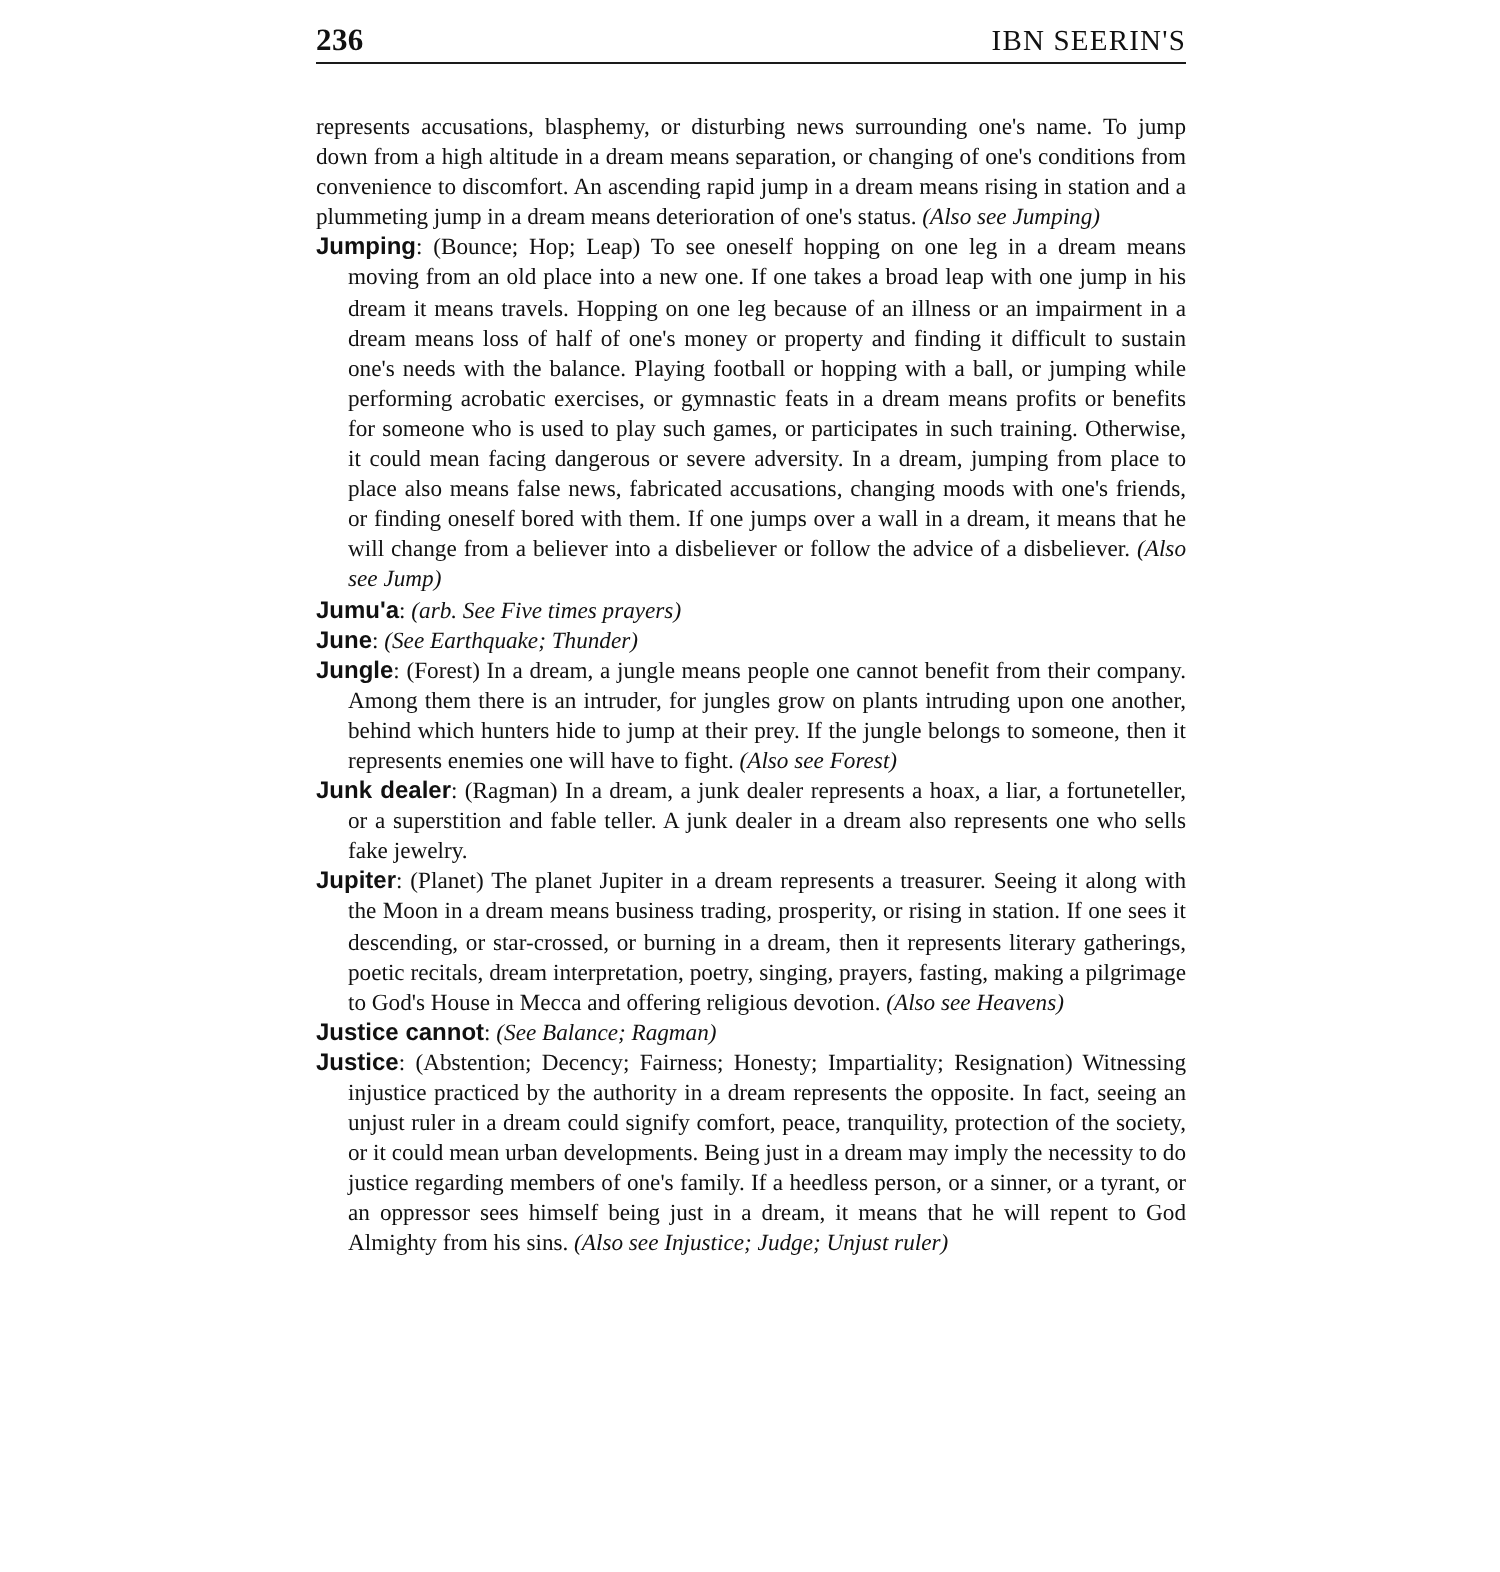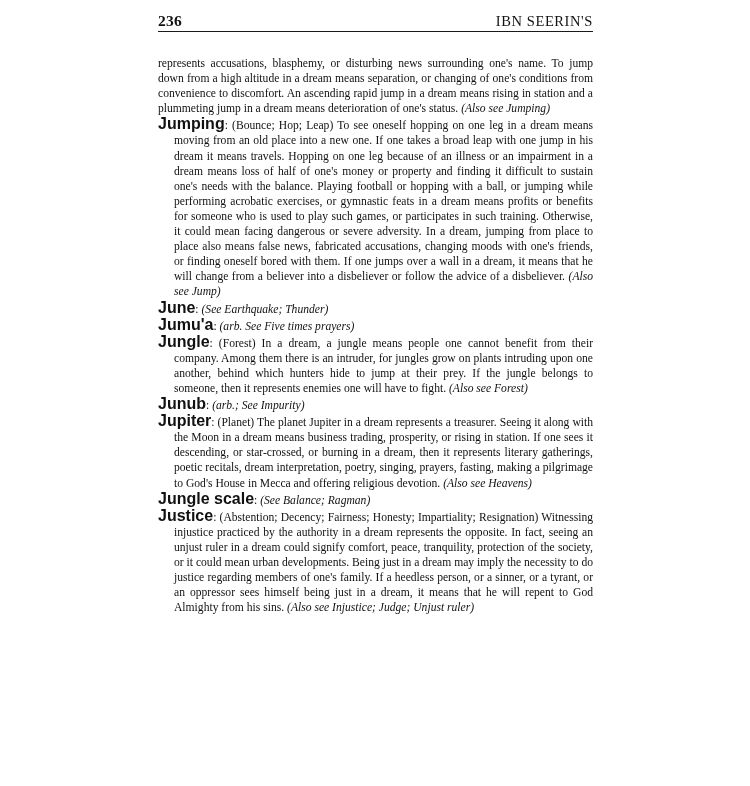--- a/index.html
+++ b/index.html
@@ -78,21 +78,21 @@
     text-align: justify;
     text-justify: inter-word;
   }
   
   .entry.short {
     text-align: left;
   }
   .headword {
     font-family: "Liberation Sans", "DejaVu Sans", sans-serif;
     font-weight: bold;
-    font-size: 16px;
+    font-size: 12px;
   }
   .xref {
     font-style: italic;
   }
   em {
     font-style: italic;
   }
 </style>
 </head>
 <body>
@@ -112,42 +112,42 @@
         <span>represents accusations, blasphemy, or disturbing news surrounding one's name. To jump down from a high altitude in a dream means separation, or changing of one's conditions from convenience to discomfort. An ascending rapid jump in a dream means rising in station and a plummeting jump in a dream means deterioration of one's status. </span><em class="xref">(Also see Jumping)</em>
       </p>
 
       <div>
 
         <p class="entry">
           <span class="headword">Jumping</span><span>: (Bounce; Hop; Leap) To see oneself hopping on one leg in a dream means moving from an old place into a new one. If one takes a broad leap with one jump in his dream it means travels. Hopping on one leg because of an illness or an impairment in a dream means loss of half of one's money or property and finding it difficult to sustain one's needs with the balance. Playing football or hopping with a ball, or jumping while performing acrobatic exercises, or gymnastic feats in a dream means profits or benefits for someone who is used to play such games, or participates in such training. Otherwise, it could mean facing dangerous or severe adversity. In a dream, jumping from place to place also means false news, fabricated accusations, changing moods with one's friends, or finding oneself bored with them. If one jumps over a wall in a dream, it means that he will change from a believer into a disbeliever or follow the advice of a disbeliever. </span><em class="xref">(Also see Jump)</em>
         </p>
 
         <p class="entry short">
-          <span class="headword">June</span><span>: </span><em class="xref">(See Earthquake; Thunder)</em>
+          <span class="headword">Jumu'a</span><span>: </span><em class="xref">(arb. See Five times prayers)</em>
         </p>
 
         <p class="entry short">
-          <span class="headword">Jumu'a</span><span>: </span><em class="xref">(arb. See Five times prayers)</em>
+          <span class="headword">June</span><span>: </span><em class="xref">(See Earthquake; Thunder)</em>
         </p>
 
         <p class="entry">
           <span class="headword">Jungle</span><span>: (Forest) In a dream, a jungle means people one cannot benefit from their company. Among them there is an intruder, for jungles grow on plants intruding upon one another, behind which hunters hide to jump at their prey. If the jungle belongs to someone, then it represents enemies one will have to fight. </span><em class="xref">(Also see Forest)</em>
         </p>
 
+        <p class="entry">
+          <span class="headword">Junk dealer</span><span>: (Ragman) In a dream, a junk dealer represents a hoax, a liar, a fortuneteller, or a superstition and fable teller. A junk dealer in a dream also represents one who sells fake jewelry.</span><em class="xref"></em>
+        </p>
 
-        <p class="entry short">
-          <span class="headword">Junub</span><span>: </span><em class="xref">(arb.; See Impurity)</em>
-        </p>
 
         <p class="entry">
           <span class="headword">Jupiter</span><span>: (Planet) The planet Jupiter in a dream represents a treasurer. Seeing it along with the Moon in a dream means business trading, prosperity, or rising in station. If one sees it descending, or star-crossed, or burning in a dream, then it represents literary gatherings, poetic recitals, dream interpretation, poetry, singing, prayers, fasting, making a pilgrimage to God's House in Mecca and offering religious devotion. </span><em class="xref">(Also see Heavens)</em>
         </p>
 
         <p class="entry short">
-          <span class="headword">Jungle scale</span><span>: </span><em class="xref">(See Balance; Ragman)</em>
+          <span class="headword">Justice cannot</span><span>: </span><em class="xref">(See Balance; Ragman)</em>
         </p>
 
         <p class="entry">
           <span class="headword">Justice</span><span>: (Abstention; Decency; Fairness; Honesty; Impartiality; Resignation) Witnessing injustice practiced by the authority in a dream represents the opposite. In fact, seeing an unjust ruler in a dream could signify comfort, peace, tranquility, protection of the society, or it could mean urban developments. Being just in a dream may imply the necessity to do justice regarding members of one's family. If a heedless person, or a sinner, or a tyrant, or an oppressor sees himself being just in a dream, it means that he will repent to God Almighty from his sins. </span><em class="xref">(Also see Injustice; Judge; Unjust ruler)</em>
         </p>
 
 
       </div>
     </div>
   </div>

